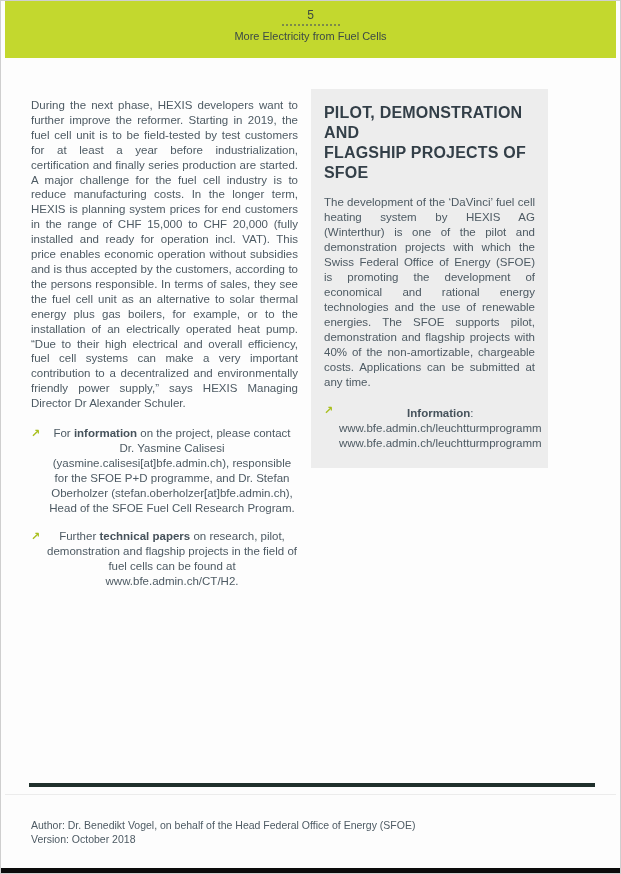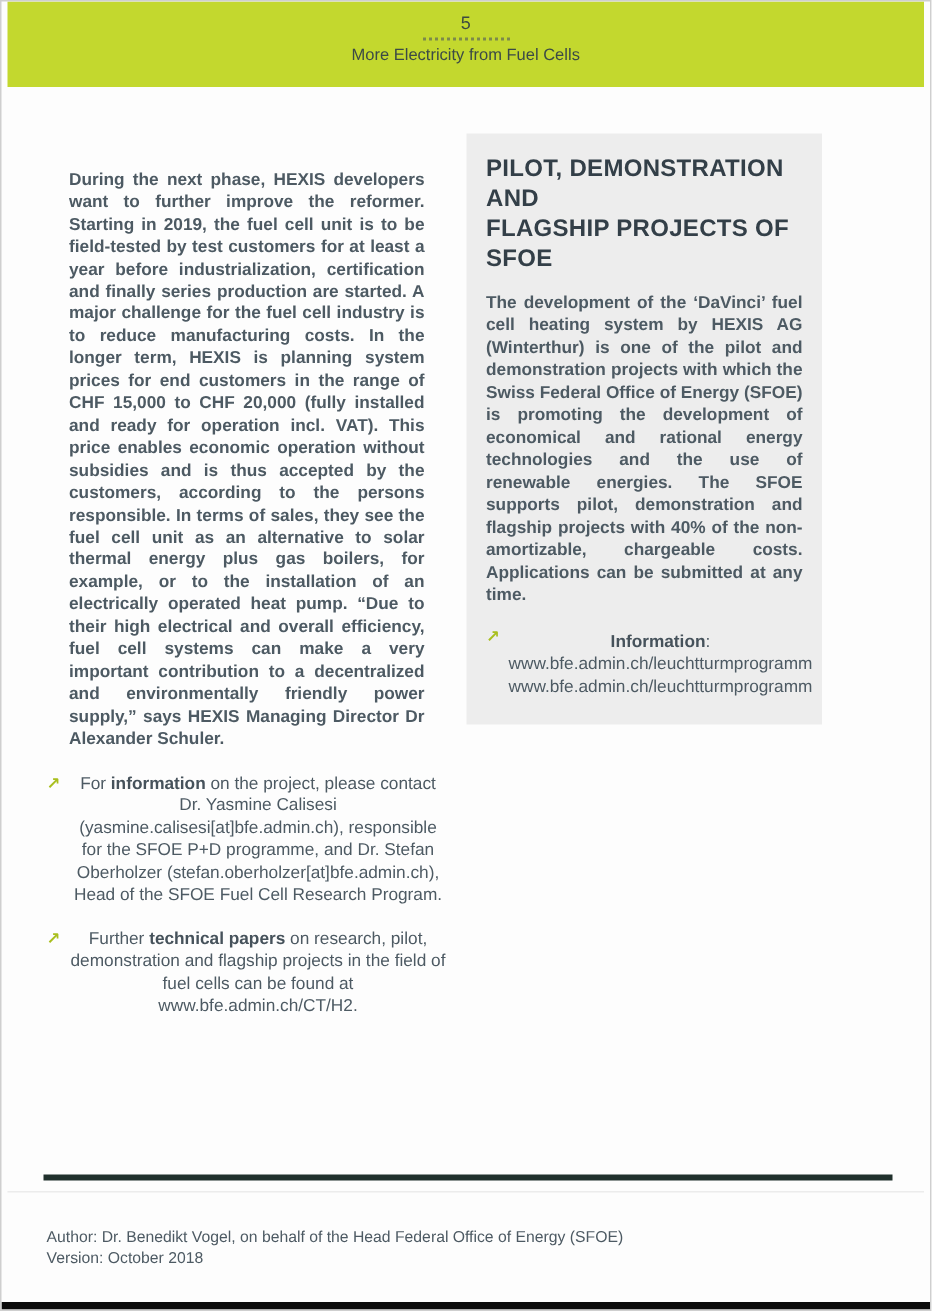--- a/index.html
+++ b/index.html
@@ -42,21 +42,21 @@
   }
 
   
   .left-col {
     position: absolute;
     top: 97px; left: 30px;
     width: 267px;
     font-size: 11.5px;
     line-height: 14.9px;
   }
-  .left-col .body-par { text-align: justify; margin: 15px; font-weight: bold; }
+  .left-col .body-par { text-align: justify; margin: 0; }
   .bullets { margin-top: 15px; }
   .bullet {
     display: flex;
     margin-bottom: 14px;
   }
   .bullet .arrow {
     flex: 0 0 15px;
     color: #a9bf1e;
     font-weight: bold;
     font-size: 11px;
@@ -79,21 +79,20 @@
     font-size: 16px;
     line-height: 20px;
     color: #333f48;
     letter-spacing: 0.2px;
   }
   .side-box .body-par {
     margin: 12px 0 0 0;
     font-size: 11.5px;
     line-height: 15px;
     text-align: justify;
-    font-weight: bold;
   }
   .side-box .bullet { margin-top: 13px; margin-bottom: 0; }
   .side-box .links { margin-top: 1px; }
   .side-box .link-line {
     display: block;
     font-size: 11.5px;
     line-height: 15px;
     color: #4d5a63;
     text-decoration: none;
   }

